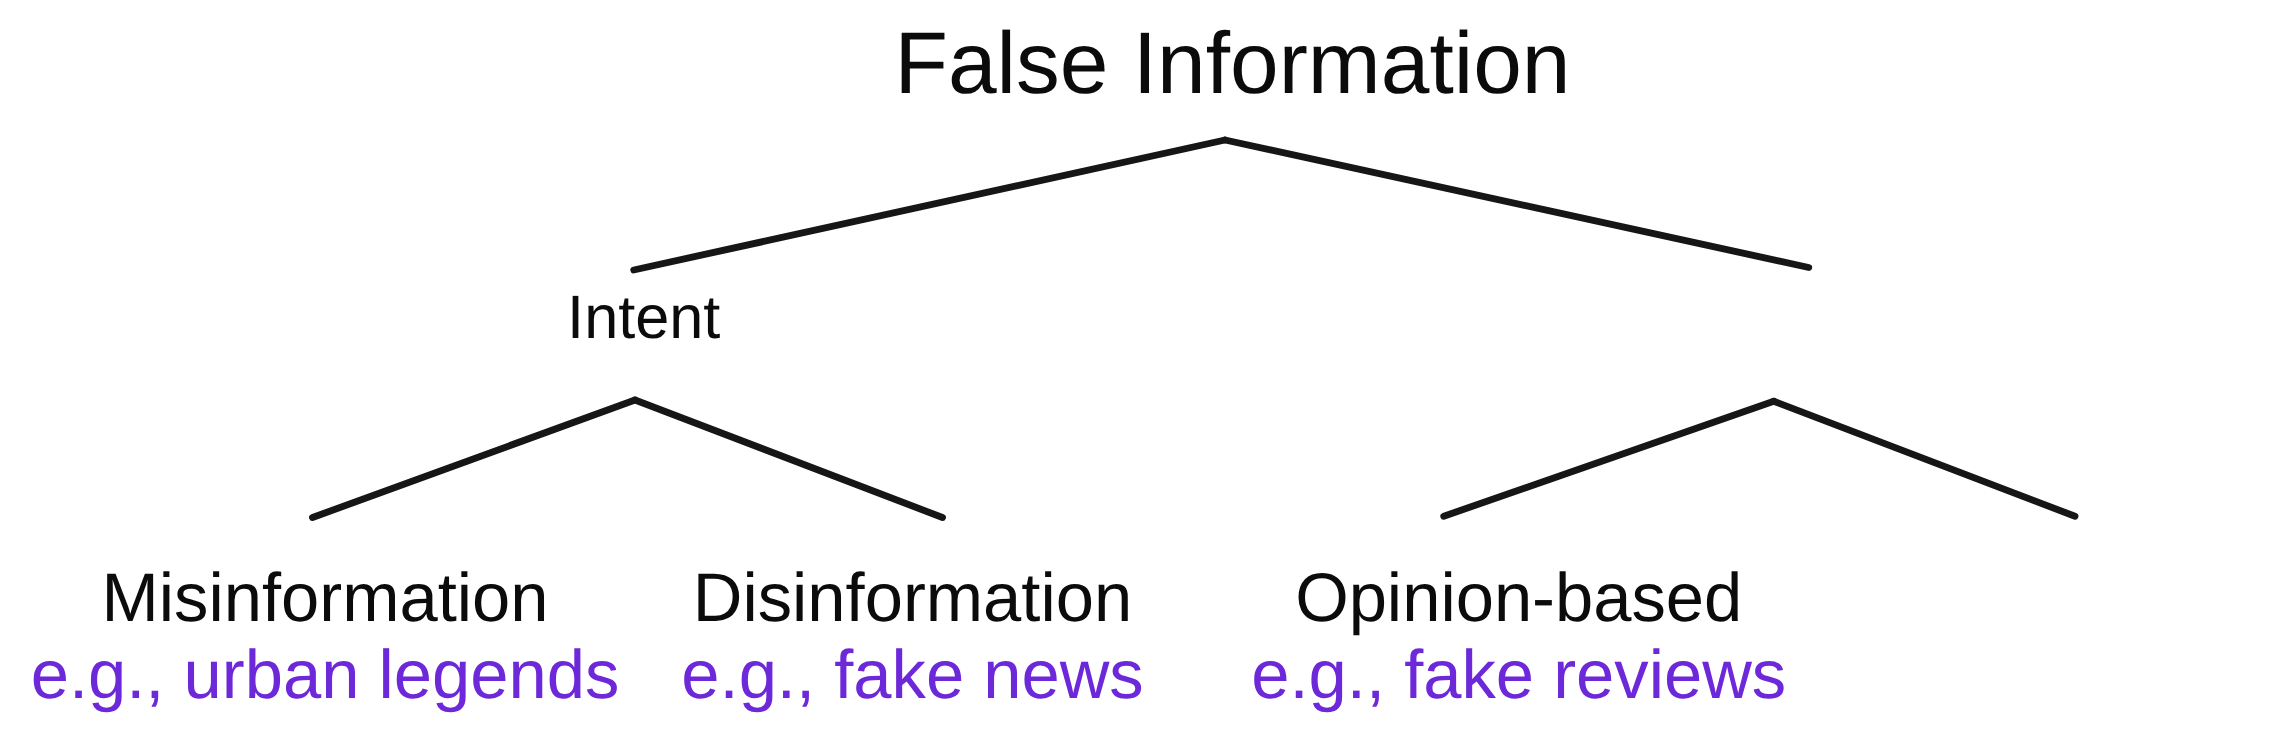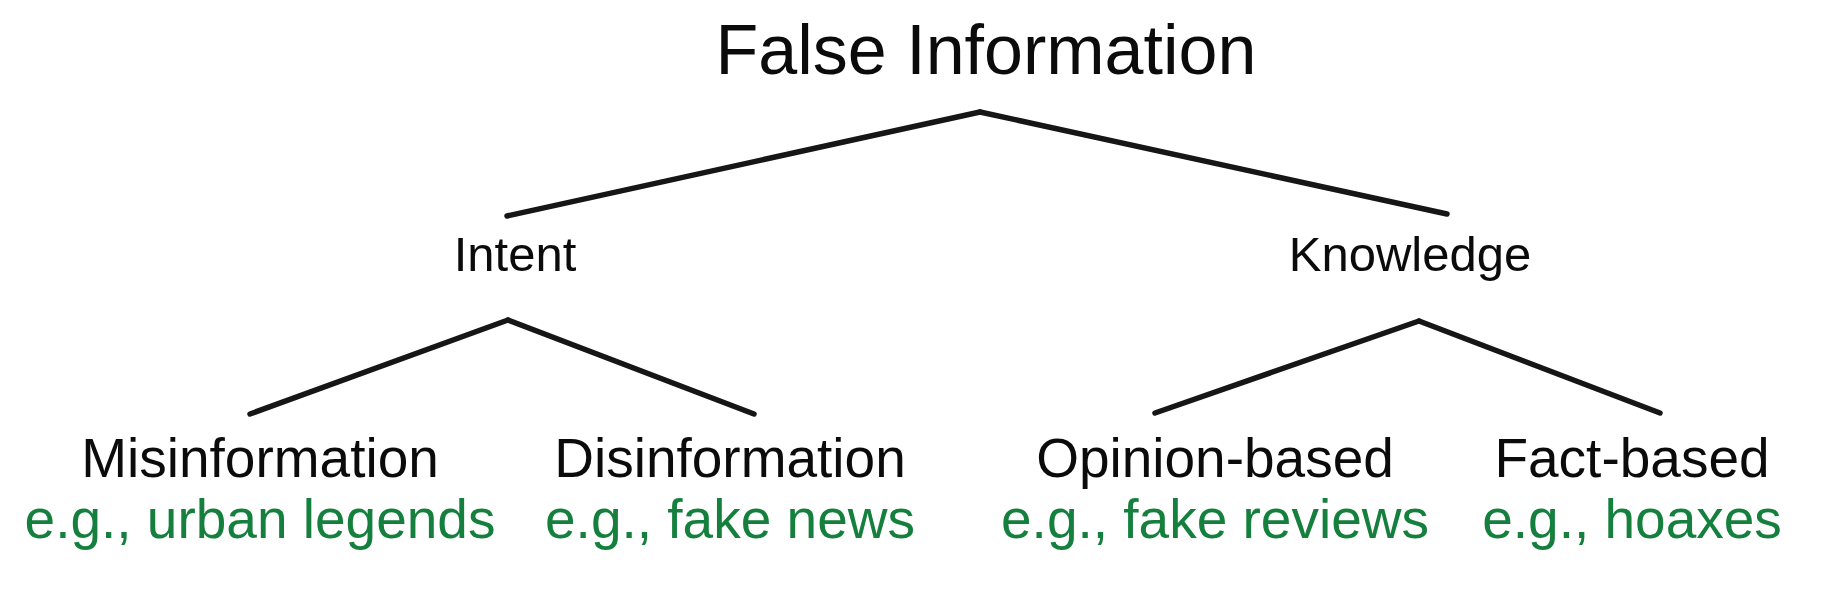--- a/index.html
+++ b/index.html
@@ -39,65 +39,61 @@
     line-height: 72px;
   }
   .node.branch {
     font-size: 49px;
     line-height: 72px;
   }
   .node.leaf {
     display: flex;
     flex-direction: column;
     align-items: center;
+    margin-top: 20px;
   }
   .leaf .leaf-label {
     font-size: 55px;
     line-height: 60px;
     color: #0b0b0b;
   }
   .leaf .leaf-example {
     font-size: 55px;
     line-height: 62px;
-    color: #15803d;
+    color: #6d28d9;
   }
 </style>
 </head>
 <body>
 
 <div class="canvas">
 
   <svg class="edges" viewBox="0 0 1824 592" aria-hidden="true">
     <line x1="980" y1="112" x2="507" y2="216"></line>
     <line x1="980" y1="112" x2="1447" y2="214"></line>
     <line x1="508" y1="320" x2="250" y2="414"></line>
     <line x1="508" y1="320" x2="754" y2="414"></line>
     <line x1="1419" y1="321" x2="1155" y2="413"></line>
     <line x1="1419" y1="321" x2="1660" y2="413"></line>
   </svg>
 
   <div class="node root" style="left:986px; top:14px;">False Information</div>
 
   <div class="node branch" style="left:515px; top:218px;">Intent</div>
 
-  <div class="node branch" style="left:1410px; top:218px;">Knowledge</div>
 
   <div class="node leaf" style="left:260px; top:428px;">
     <span class="leaf-label">Misinformation</span>
     <span class="leaf-example">e.g., urban legends</span>
   </div>
 
   <div class="node leaf" style="left:1215px; top:428px;">
     <span class="leaf-label">Opinion-based</span>
     <span class="leaf-example">e.g., fake reviews</span>
   </div>
 
   <div class="node leaf" style="left:730px; top:428px;">
     <span class="leaf-label">Disinformation</span>
     <span class="leaf-example">e.g., fake news</span>
   </div>
 
-  <div class="node leaf" style="left:1632px; top:428px;">
-    <span class="leaf-label">Fact-based</span>
-    <span class="leaf-example">e.g., hoaxes</span>
-  </div>
 
 </div>
 
 </body></html>

